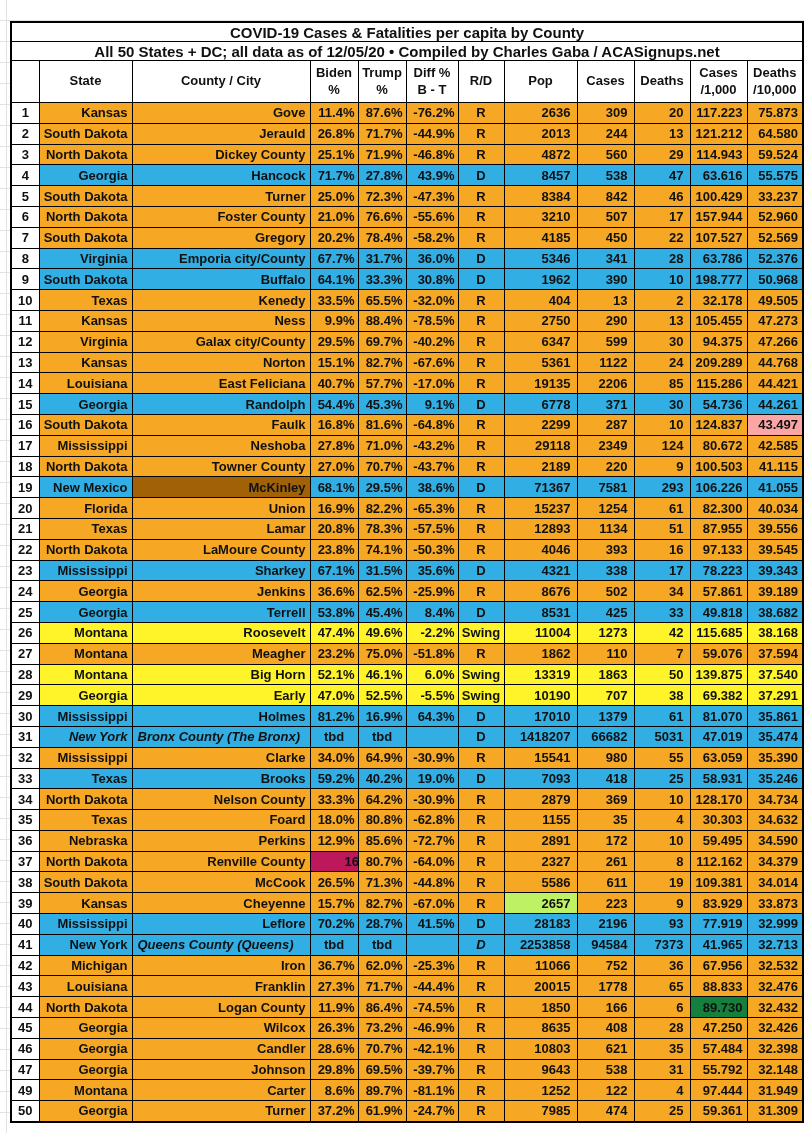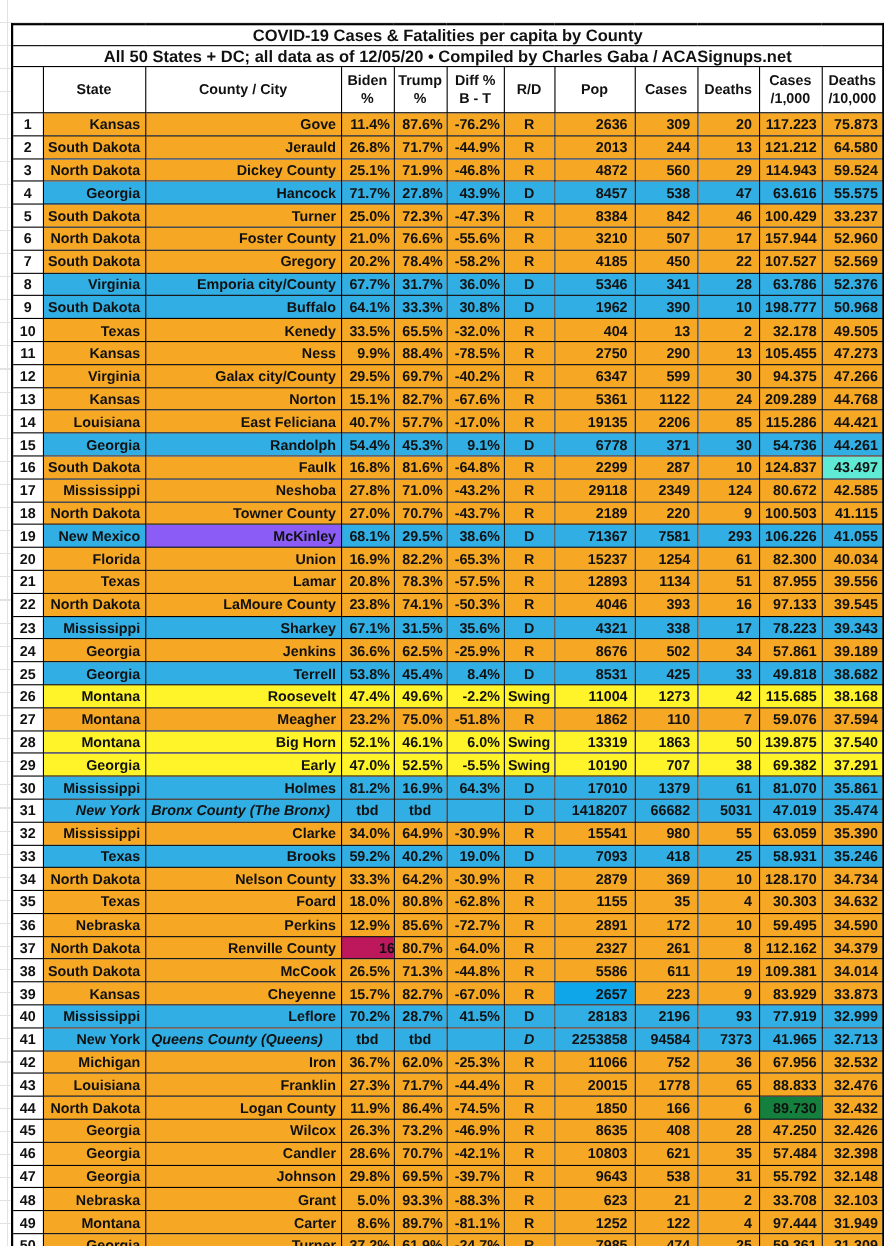--- a/index.html
+++ b/index.html
@@ -325,21 +325,21 @@
         <td class="c-state" style="background: rgb(246, 167, 35);">South Dakota</td>
         <td class="c-county" style="background: rgb(246, 167, 35);">Faulk</td>
         <td class="c-pct" style="background: rgb(246, 167, 35);">16.8%</td>
         <td class="c-pct" style="background: rgb(246, 167, 35);">81.6%</td>
         <td class="c-pct" style="background: rgb(246, 167, 35);">-64.8%</td>
         <td class="c-center" style="background: rgb(246, 167, 35);">R</td>
         <td class="c-int" style="background: rgb(246, 167, 35);">2299</td>
         <td class="c-int" style="background: rgb(246, 167, 35);">287</td>
         <td class="c-int" style="background: rgb(246, 167, 35);">10</td>
         <td class="c-dec" style="background: rgb(246, 167, 35);">124.837</td>
-        <td class="c-dec" style="background: #5eead4; text-align: right;">43.497</td>
+        <td class="c-dec" style="background: #fca5a5; text-align: right;">43.497</td>
       </tr>
       <tr>
         <td class="c-num">17</td>
         <td class="c-state" style="background: rgb(246, 167, 35);">Mississippi</td>
         <td class="c-county" style="background: rgb(246, 167, 35);">Neshoba</td>
         <td class="c-pct" style="background: rgb(246, 167, 35);">27.8%</td>
         <td class="c-pct" style="background: rgb(246, 167, 35);">71.0%</td>
         <td class="c-pct" style="background: rgb(246, 167, 35);">-43.2%</td>
         <td class="c-center" style="background: rgb(246, 167, 35);">R</td>
         <td class="c-int" style="background: rgb(246, 167, 35);">29118</td>
@@ -358,21 +358,21 @@
         <td class="c-center" style="background: rgb(246, 167, 35);">R</td>
         <td class="c-int" style="background: rgb(246, 167, 35);">2189</td>
         <td class="c-int" style="background: rgb(246, 167, 35);">220</td>
         <td class="c-int" style="background: rgb(246, 167, 35);">9</td>
         <td class="c-dec" style="background: rgb(246, 167, 35);">100.503</td>
         <td class="c-dec" style="background: rgb(246, 167, 35);">41.115</td>
       </tr>
       <tr>
         <td class="c-num">19</td>
         <td class="c-state" style="background: rgb(49, 174, 227);">New Mexico</td>
-        <td class="c-county" style="background: #8b5cf6;">McKinley</td>
+        <td class="c-county" style="background: #a16207;">McKinley</td>
         <td class="c-pct" style="background: rgb(49, 174, 227);">68.1%</td>
         <td class="c-pct" style="background: rgb(49, 174, 227);">29.5%</td>
         <td class="c-pct" style="background: rgb(49, 174, 227);">38.6%</td>
         <td class="c-center" style="background: rgb(49, 174, 227);">D</td>
         <td class="c-int" style="background: rgb(49, 174, 227);">71367</td>
         <td class="c-int" style="background: rgb(49, 174, 227);">7581</td>
         <td class="c-int" style="background: rgb(49, 174, 227);">293</td>
         <td class="c-dec" style="background: rgb(49, 174, 227);">106.226</td>
         <td class="c-dec" style="background: rgb(49, 174, 227);">41.055</td>
       </tr>
@@ -643,21 +643,21 @@
         <td class="c-dec" style="background: rgb(246, 167, 35);">34.014</td>
       </tr>
       <tr>
         <td class="c-num">39</td>
         <td class="c-state" style="background: rgb(246, 167, 35);">Kansas</td>
         <td class="c-county" style="background: rgb(246, 167, 35);">Cheyenne</td>
         <td class="c-pct" style="background: rgb(246, 167, 35);">15.7%</td>
         <td class="c-pct" style="background: rgb(246, 167, 35);">82.7%</td>
         <td class="c-pct" style="background: rgb(246, 167, 35);">-67.0%</td>
         <td class="c-center" style="background: rgb(246, 167, 35);">R</td>
-        <td class="c-int" style="background: #0ea5e9; margin-left: 36px;">2657</td>
+        <td class="c-int" style="background: #bef264; margin-left: 36px;">2657</td>
         <td class="c-int" style="background: rgb(246, 167, 35);">223</td>
         <td class="c-int" style="background: rgb(246, 167, 35);">9</td>
         <td class="c-dec" style="background: rgb(246, 167, 35);">83.929</td>
         <td class="c-dec" style="background: rgb(246, 167, 35);">33.873</td>
       </tr>
       <tr>
         <td class="c-num">40</td>
         <td class="c-state" style="background: rgb(49, 174, 227);">Mississippi</td>
         <td class="c-county" style="background: rgb(49, 174, 227);">Leflore</td>
         <td class="c-pct" style="background: rgb(49, 174, 227);">70.2%</td>
@@ -762,34 +762,20 @@
         <td class="c-pct" style="background: rgb(246, 167, 35);">69.5%</td>
         <td class="c-pct" style="background: rgb(246, 167, 35);">-39.7%</td>
         <td class="c-center" style="background: rgb(246, 167, 35);">R</td>
         <td class="c-int" style="background: rgb(246, 167, 35);">9643</td>
         <td class="c-int" style="background: rgb(246, 167, 35);">538</td>
         <td class="c-int" style="background: rgb(246, 167, 35);">31</td>
         <td class="c-dec" style="background: rgb(246, 167, 35);">55.792</td>
         <td class="c-dec" style="background: rgb(246, 167, 35);">32.148</td>
       </tr>
       <tr>
-        <td class="c-num">48</td>
-        <td class="c-state" style="background: rgb(246, 167, 35);">Nebraska</td>
-        <td class="c-county" style="background: rgb(246, 167, 35);">Grant</td>
-        <td class="c-pct" style="background: rgb(246, 167, 35);">5.0%</td>
-        <td class="c-pct" style="background: rgb(246, 167, 35);">93.3%</td>
-        <td class="c-pct" style="background: rgb(246, 167, 35);">-88.3%</td>
-        <td class="c-center" style="background: rgb(246, 167, 35);">R</td>
-        <td class="c-int" style="background: rgb(246, 167, 35);">623</td>
-        <td class="c-int" style="background: rgb(246, 167, 35);">21</td>
-        <td class="c-int" style="background: rgb(246, 167, 35);">2</td>
-        <td class="c-dec" style="background: rgb(246, 167, 35);">33.708</td>
-        <td class="c-dec" style="background: rgb(246, 167, 35);">32.103</td>
-      </tr>
-      <tr>
         <td class="c-num">49</td>
         <td class="c-state" style="background: rgb(246, 167, 35);">Montana</td>
         <td class="c-county" style="background: rgb(246, 167, 35);">Carter</td>
         <td class="c-pct" style="background: rgb(246, 167, 35);">8.6%</td>
         <td class="c-pct" style="background: rgb(246, 167, 35);">89.7%</td>
         <td class="c-pct" style="background: rgb(246, 167, 35);">-81.1%</td>
         <td class="c-center" style="background: rgb(246, 167, 35);">R</td>
         <td class="c-int" style="background: rgb(246, 167, 35);">1252</td>
         <td class="c-int" style="background: rgb(246, 167, 35);">122</td>
         <td class="c-int" style="background: rgb(246, 167, 35);">4</td>

